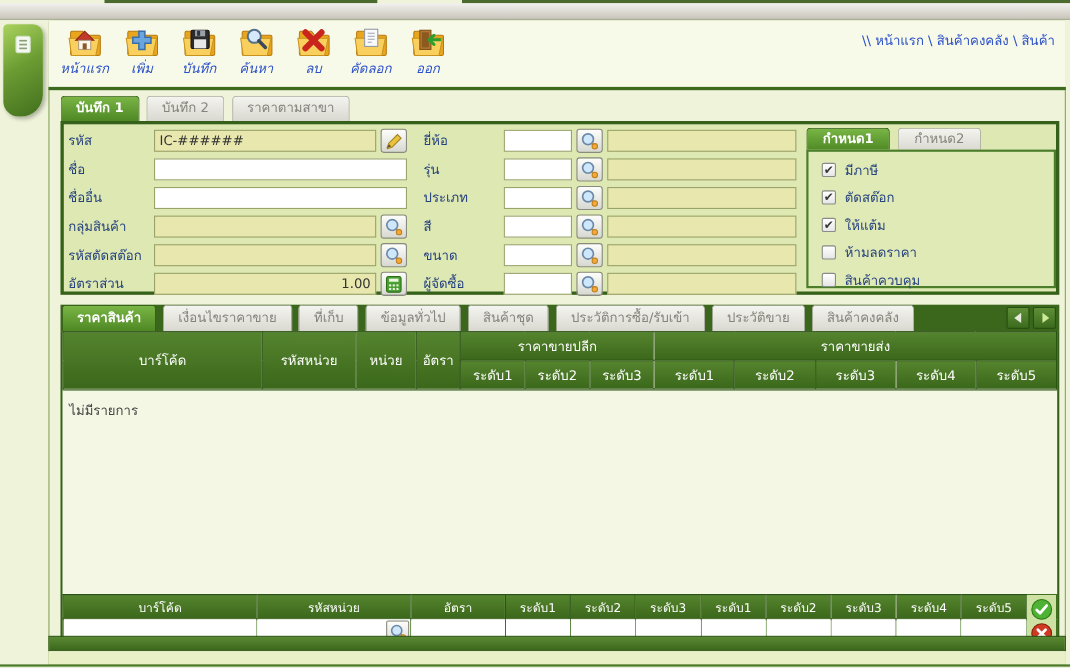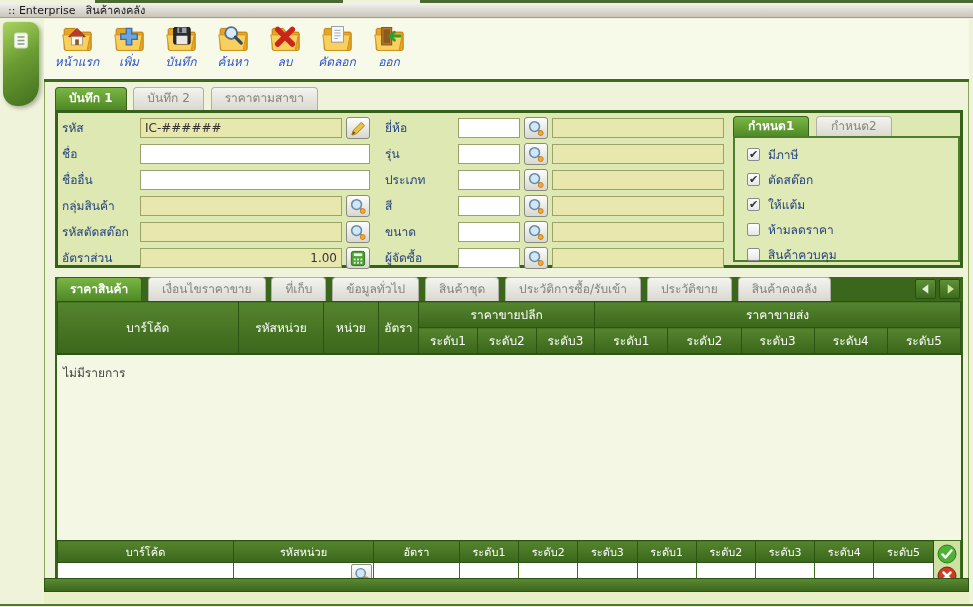--- a/index.html
+++ b/index.html
@@ -119,23 +119,20 @@
 </style>
 </head>
 <body>
 
 <div id="screen">
 
   <div class="rem" style="left:95px;width:248px;"></div>
   <div class="rem" style="left:420px;width:553px;"></div>
 
   <div class="titlebar">
-    <div class="tl">
-      <span>:: Enterprise</span><span>สินค้าคงคลัง</span>
-    </div>
   </div>
 
   <div class="frame"></div>
 
   <div class="bookmark">
     <svg width="20" height="20" viewBox="0 0 20 20">
       <rect x="3.5" y="2" width="13" height="15" rx="2" fill="#f4f8f0" stroke="#d0e0c4"></rect>
       <line x1="6.5" y1="6" x2="13.5" y2="6" stroke="#8aa078" stroke-width="1.5"></line>
       <line x1="6.5" y1="9.5" x2="13.5" y2="9.5" stroke="#8aa078" stroke-width="1.5"></line>
       <line x1="6.5" y1="13" x2="13.5" y2="13" stroke="#8aa078" stroke-width="1.5"></line>
@@ -228,20 +225,21 @@
           <g transform="translate(7,2)">
             <rect x="5" y="4" width="11" height="19" fill="#b5772f" stroke="#7a4c16"></rect>
             <rect x="7" y="6" width="7" height="15" fill="#8a5a1e"></rect>
             <path d="M25 13.5H15M19 9l-5 4.5L19 18" fill="none" stroke="#2e9e2e" stroke-width="3" stroke-linejoin="round" stroke-linecap="round"></path>
           </g>
         </svg>
         <span class="tlabel">ออก</span>
       </div>
 
     </div>
+    <div class="breadcrumb">\\ หน้าแรก \ สินค้าคงคลัง \ สินค้า</div>
   </div>
 
   <div class="form-tabs">
     <span class="tab active">บันทึก 1</span>
     <span class="tab">บันทึก 2</span>
     <span class="tab">ราคาตามสาขา</span>
   </div>
 
   <div class="form-panel">
 

